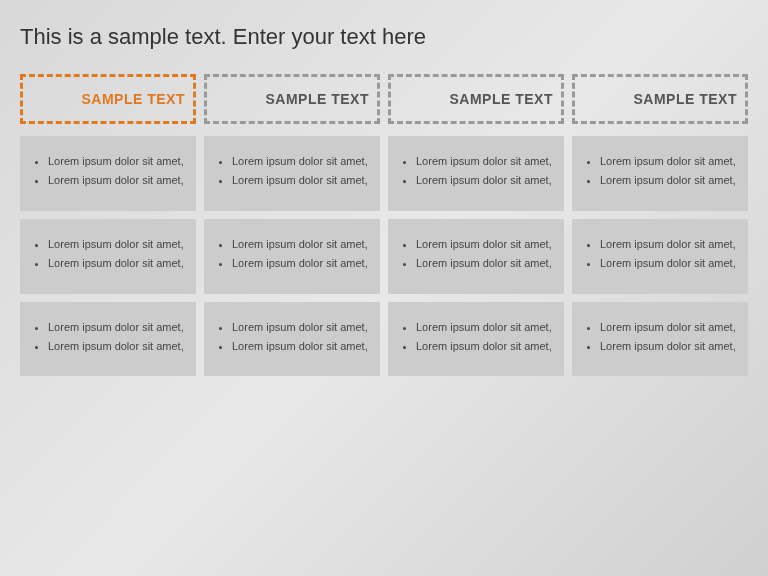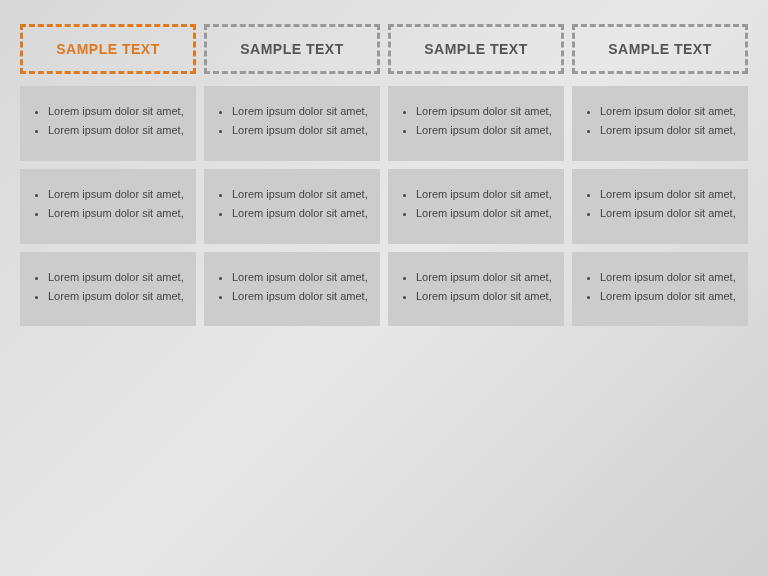--- a/index.html
+++ b/index.html
@@ -38,21 +38,21 @@
     .column {
       flex: 1;
       display: flex;
       flex-direction: column;
       gap: 8px;
     }
 
     .column-header {
       border: 3px dashed #999;
       padding: 14px 8px;
-      text-align: center;
+      text-align: right;
       font-size: 14px;
       font-weight: bold;
       color: #555;
       letter-spacing: 0.5px;
       background: transparent;
       margin-bottom: 4px;
     }
 
     .column-header.active {
       border-color: #e07820;
@@ -73,20 +73,21 @@
 
     .content-block ul li {
       margin-bottom: 4px;
       line-height: 1.4;
     }
   </style>
 </head>
 <body>
 
 <div class="page">
+  <h1 class="main-title">This is a sample text. Enter your text here</h1>
   <div class="columns-container">
   <div class="column">
         <div class="column-header active">SAMPLE TEXT</div>
         <div class="content-block">
           <ul>
             <li>Lorem ipsum dolor sit amet,</li>
             <li>Lorem ipsum dolor sit amet,</li>
           </ul>
         </div>
         <div class="content-block">

